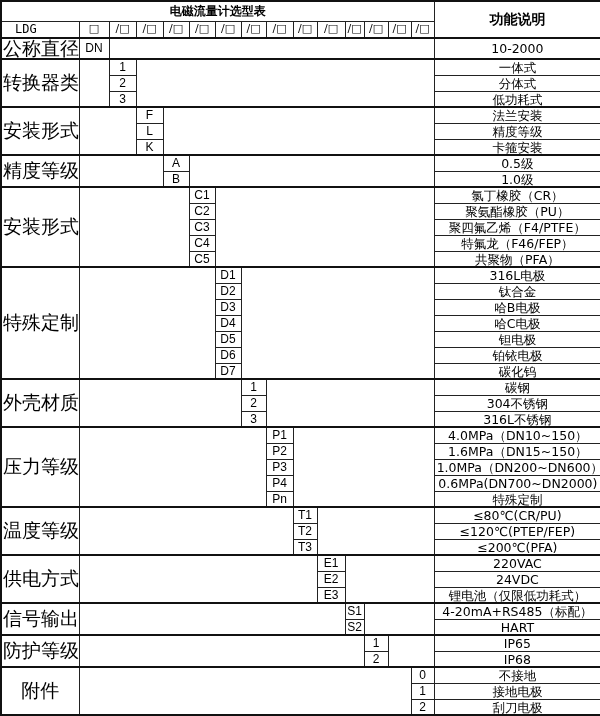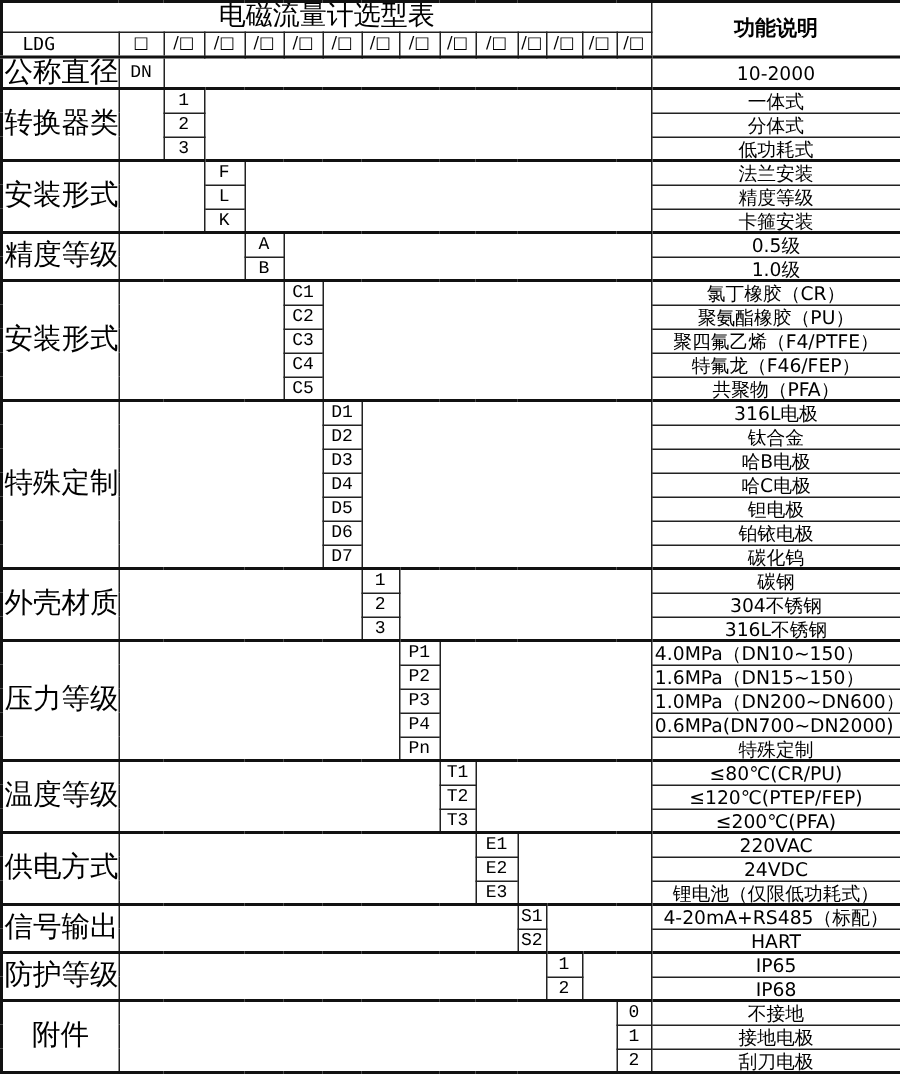--- a/index.html
+++ b/index.html
@@ -2,29 +2,29 @@
 <html><head>
 <meta charset="utf-8">
 <style>
   html,body { margin:0; padding:0; background:#ffffff; }
   body { width:600px; font-family:"DejaVu Sans","Liberation Sans",sans-serif; color:#000; }
   table.sel { border-collapse:collapse; table-layout:fixed; width:600px; height:716px;
               border:2px solid #111; }
   td { border:1px solid #222; padding:0 1px; font-size:13px; text-align:center;
        vertical-align:middle; overflow:hidden; white-space:nowrap; line-height:1.05; }
   tr { height:16px; }
-  td.title-cell { font-size:18px; font-weight:normal; height:19px; }
+  td.title-cell { font-size:12px; font-weight:bold; height:19px; }
   td.fn-header { font-size:14px; font-weight:bold; }
   td.model-label { text-align:left; padding-left:13px;
                    font-family:"DejaVu Sans Mono","Liberation Mono",monospace; font-size:12px;margin-left:12px; }
   td.box { font-size:11px; padding:0; }
   td.lbl { font-size:19px; }
-  td.code { font-family:Liberation Mono, monospace; font-size:12px; }
+  td.code { font-family:Liberation Sans, sans-serif; font-size:12px; }
   td.fn { font-size:12.5px; }
-  td.fn.left { text-align:left; padding-left:2px; }
+  td.fn.left { text-align:center; padding-left:2px; }
   tr.group-start td { border-top:2px solid #111; }
 </style>
 </head>
 <body>
 
 <table class="sel">
   <colgroup>
     <col style="width:78px">
       <col style="width:30px">
       <col style="width:27px">

